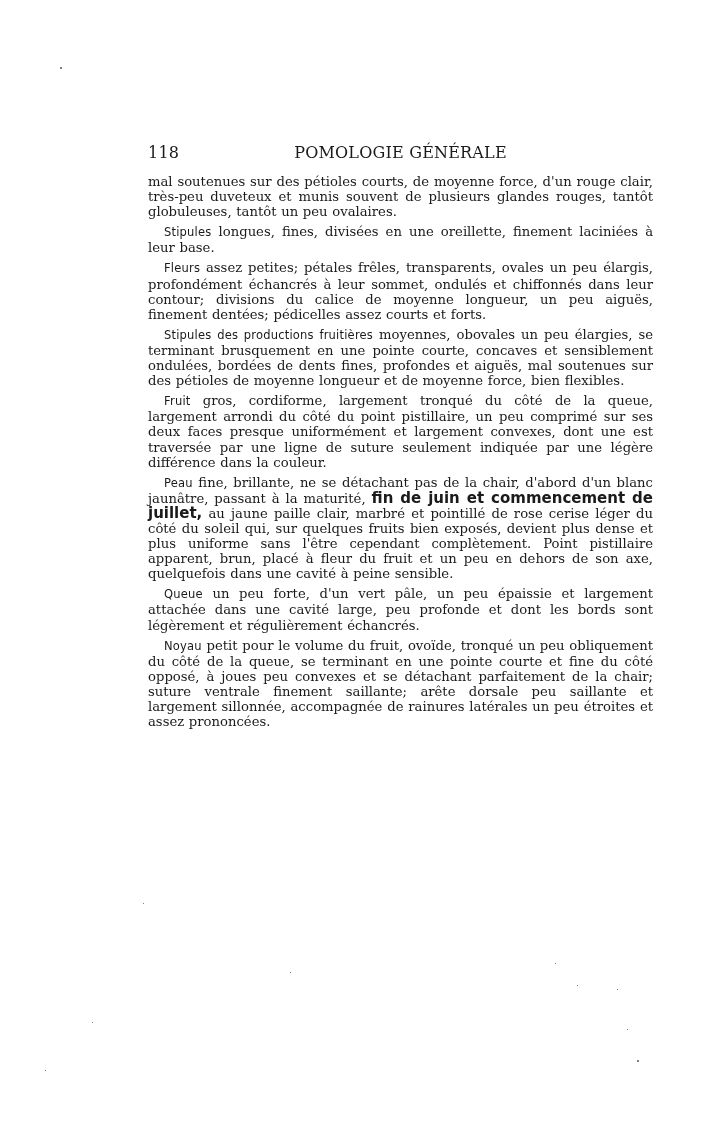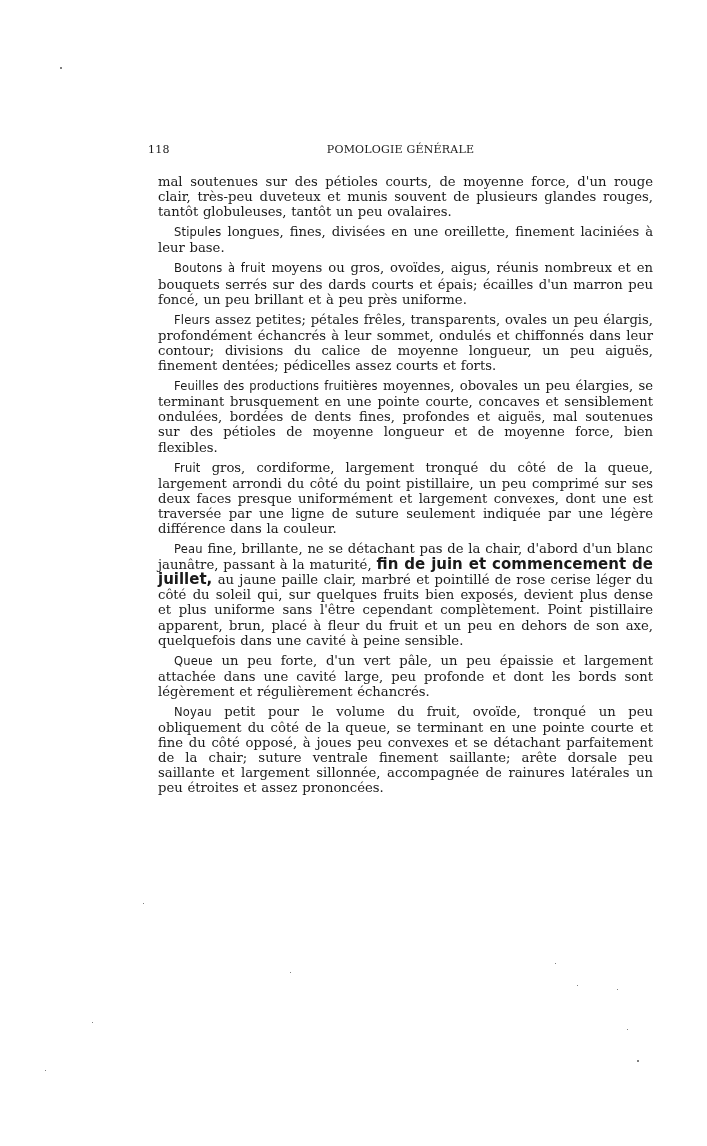--- a/index.html
+++ b/index.html
@@ -5,30 +5,30 @@
   html, body { margin: 0; padding: 0; background: #ffffff; }
   body {
     width: 707px; height: 1146px; position: relative; overflow: hidden;
     font-family: "DejaVu Serif", "Liberation Serif", serif;
     color: #1a1a1a;
   }
   .page {
     position: absolute; left: 148px; top: 143px; width: 505px;
   }
   .running-head {
-    position: relative; height: 20px; font-size: 11px; letter-spacing: 0.2px; text-decoration: underline;
+    position: relative; height: 20px; font-size: 16px; letter-spacing: 0.2px; text-decoration: underline;
   }
   .page-number { position: absolute; left: 0; top: 0; }
   .running-title { position: absolute; left: 0; right: 0; top: 0; text-align: center; }
   .body-text {
     margin-top: 11px;
     font-size: 13.2px; line-height: 15.1px; text-align: justify;
     word-spacing: 0.5px;
   }
-  .para { margin: 0 0 5px 10px; text-indent: 16px; }
+  .para { margin: 0 0 5px 0; text-indent: 16px; }
   .para.cont { text-indent: 0; }
   .term {
     font-weight: normal; font-family: "DejaVu Sans", "Liberation Sans", sans-serif;
     font-size: 11.5px; letter-spacing: 0.2px;
   }
   .emph {
     font-weight: bold; font-family: "DejaVu Sans", "Liberation Sans", sans-serif;
     font-size: 15px;
   }
   .speck { position: absolute; width: 2px; height: 2px; background: #555; border-radius: 1px; }
@@ -54,27 +54,24 @@
   </div>
 
   <div class="body-text">
     <p class="para cont">
       <span>mal soutenues sur des pétioles courts, de moyenne force, d'un rouge clair, très-peu duveteux et munis souvent de plusieurs glandes rouges, tantôt globuleuses, tantôt un peu ovalaires.</span>
     </p>
     <p class="para">
       <span class="term">Stipules</span><span> longues, fines, divisées en une oreillette, finement laciniées à leur base.</span>
     </p>
     <p class="para">
-      <span class="term">Boutons à fruit</span><span> moyens ou gros, ovoïdes, aigus, réunis nombreux et en bouquets serrés sur des dards courts et épais; écailles d'un marron peu foncé, un peu brillant et à peu près uniforme.</span>
-    </p>
-    <p class="para">
       <span class="term">Fleurs</span><span> assez petites; pétales frêles, transparents, ovales un peu élargis, profondément échancrés à leur sommet, ondulés et chiffonnés dans leur contour; divisions du calice de moyenne longueur, un peu aiguës, finement dentées; pédicelles assez courts et forts.</span>
     </p>
     <p class="para">
-      <span class="term">Feuilles des productions fruitières</span><span> moyennes, obovales un peu élargies, se terminant brusquement en une pointe courte, concaves et sensiblement ondulées, bordées de dents fines, profondes et aiguës, mal soutenues sur des pétioles de moyenne longueur et de moyenne force, bien flexibles.</span>
+      <span class="term">Stipules des productions fruitières</span><span> moyennes, obovales un peu élargies, se terminant brusquement en une pointe courte, concaves et sensiblement ondulées, bordées de dents fines, profondes et aiguës, mal soutenues sur des pétioles de moyenne longueur et de moyenne force, bien flexibles.</span>
     </p>
     <p class="para">
       <span class="term">Fruit</span><span> gros, cordiforme, largement tronqué du côté de la queue, largement arrondi du côté du point pistillaire, un peu comprimé sur ses deux faces presque uniformément et largement convexes, dont une est traversée par une ligne de suture seulement indiquée par une légère différence dans la couleur.</span>
     </p>
     <p class="para">
       <span class="term">Peau</span><span> fine, brillante, ne se détachant pas de la chair, d'abord d'un blanc jaunâtre, passant à la maturité, </span><span class="emph">fin de juin et commencement de juillet,</span><span> au jaune paille clair, marbré et pointillé de rose cerise léger du côté du soleil qui, sur quelques fruits bien exposés, devient plus dense et plus uniforme sans l'être cependant complètement. Point pistillaire apparent, brun, placé à fleur du fruit et un peu en dehors de son axe, quelquefois dans une cavité à peine sensible.</span>
     </p>
     <p class="para">
       <span class="term">Queue</span><span> un peu forte, d'un vert pâle, un peu épaissie et largement attachée dans une cavité large, peu profonde et dont les bords sont légèrement et régulièrement échancrés.</span>
     </p>

